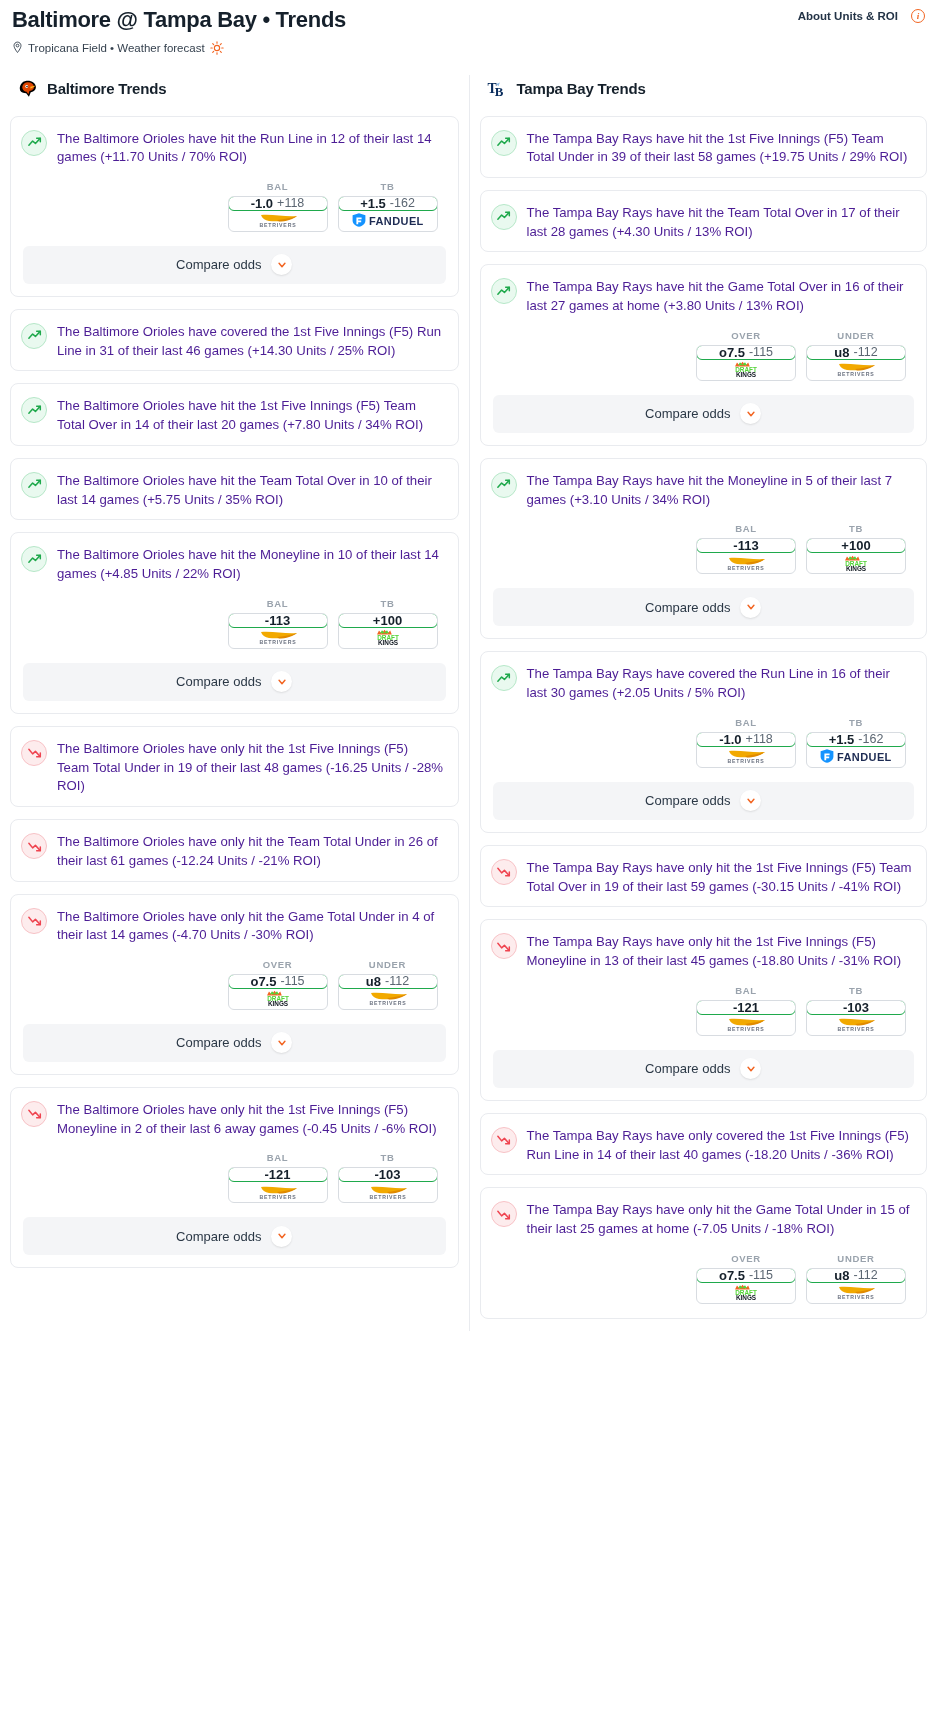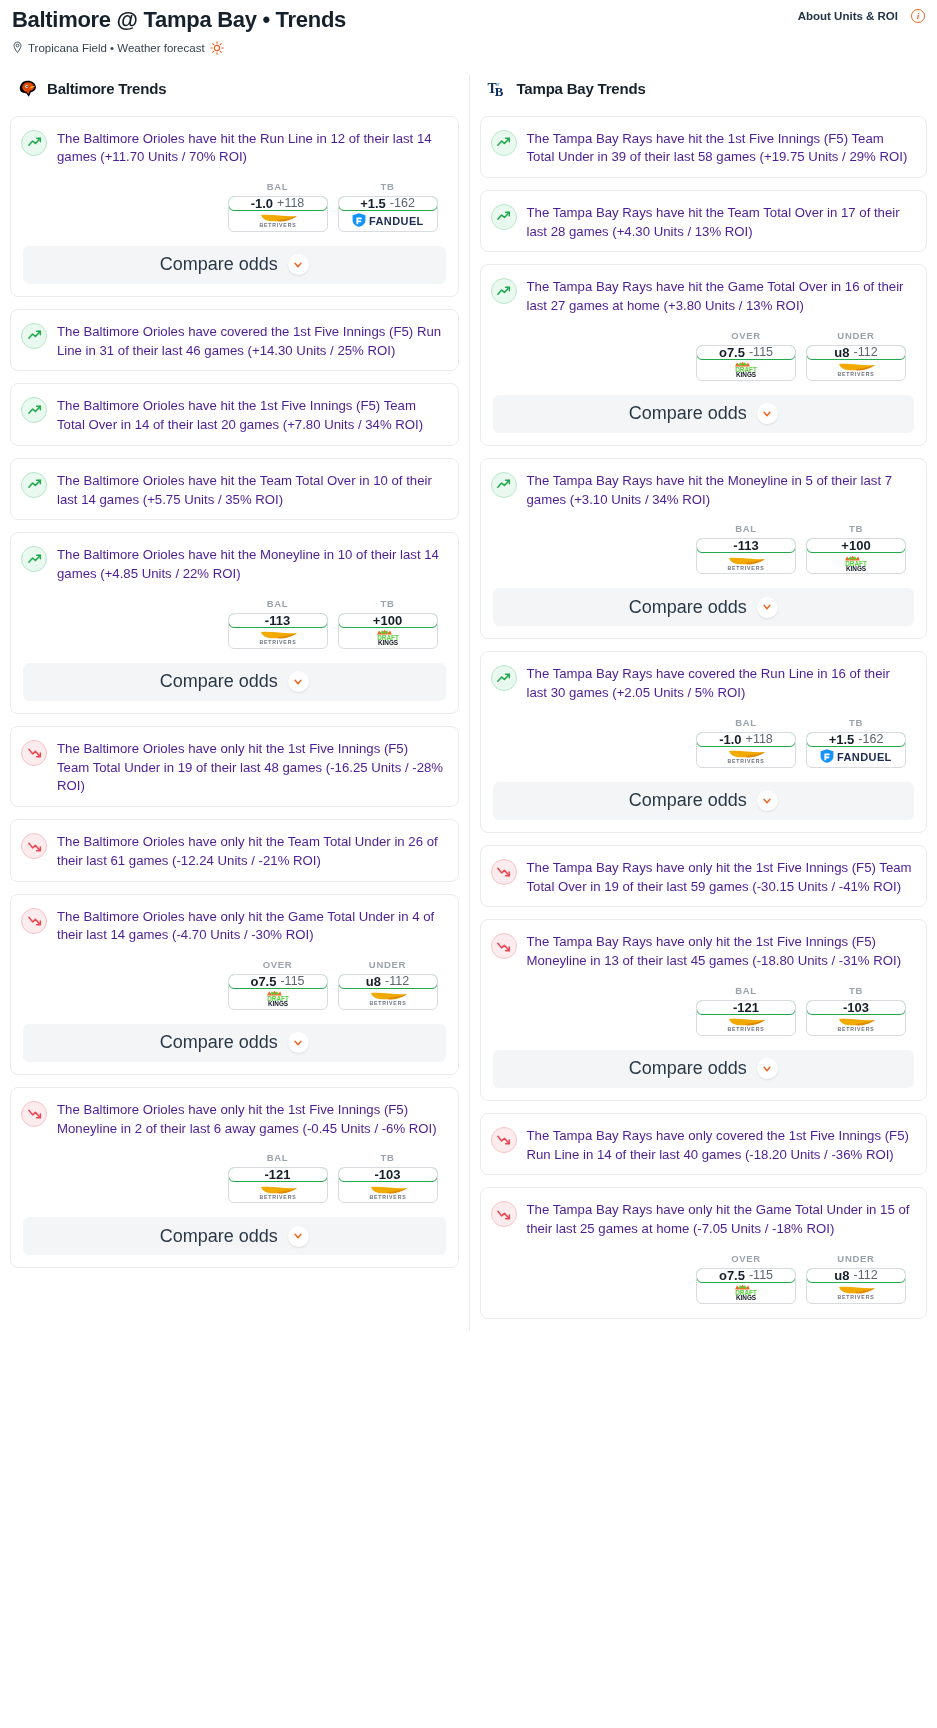--- a/index.html
+++ b/index.html
@@ -145,21 +145,21 @@
 
   
   .compare {
     background: #f4f5f7;
     border-radius: 6px;
     margin: 0 12px 12px 12px;
     height: 38px;
     display: flex; align-items: center; justify-content: center; gap: 10px;
     cursor: pointer;
   }
-  .compare .txt { font-size: 18px; color: #2b3846; }
+  .compare .txt { font-size: 13px; color: #2b3846; }
   .compare .chev {
     width: 21px; height: 21px; border-radius: 50%;
     background: #fff;
     display: flex; align-items: center; justify-content: center;
     box-shadow: 0 1px 2px rgba(0,0,0,.10);
   }
   .compare .chev svg { width: 10px; height: 10px; display: block; }
 </style>
 </head>
 <body>

